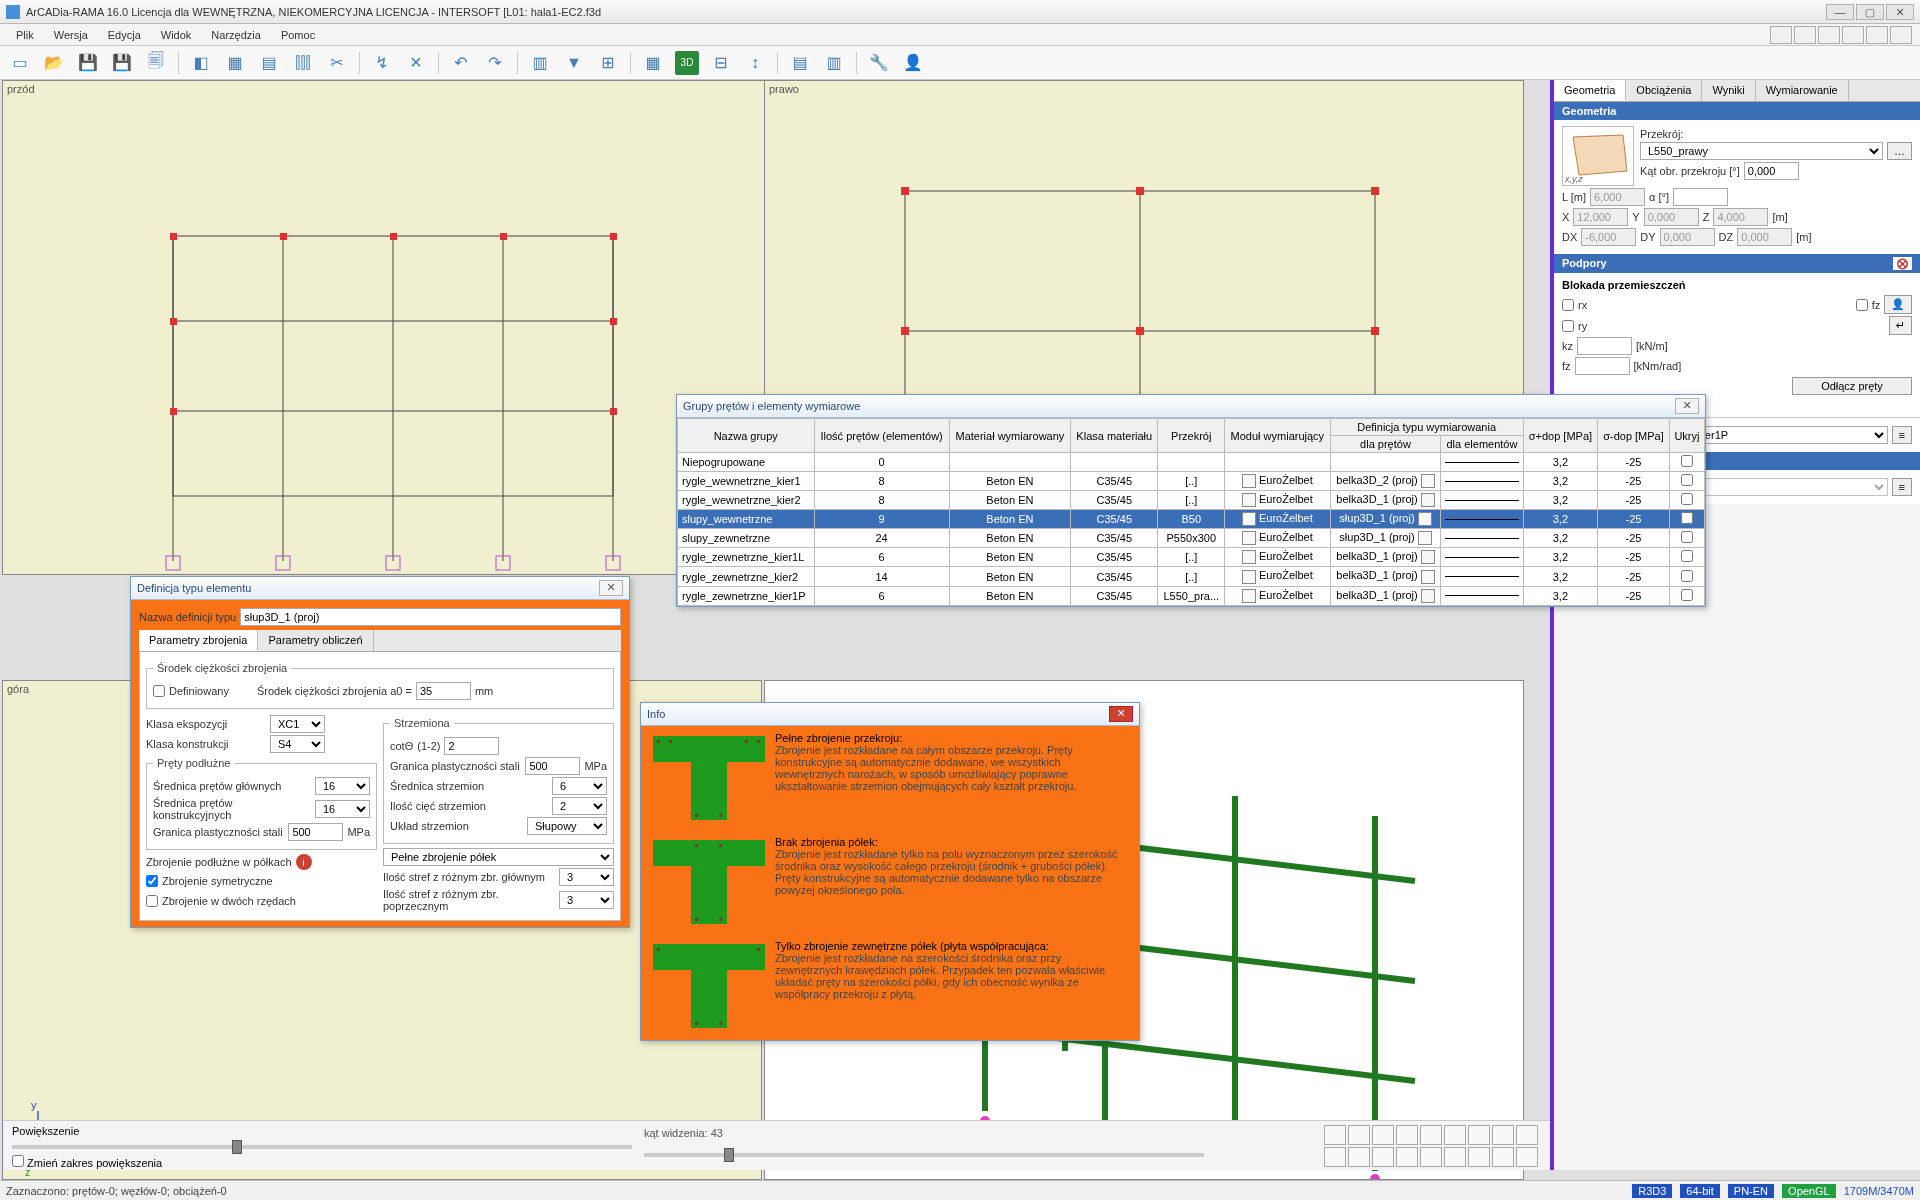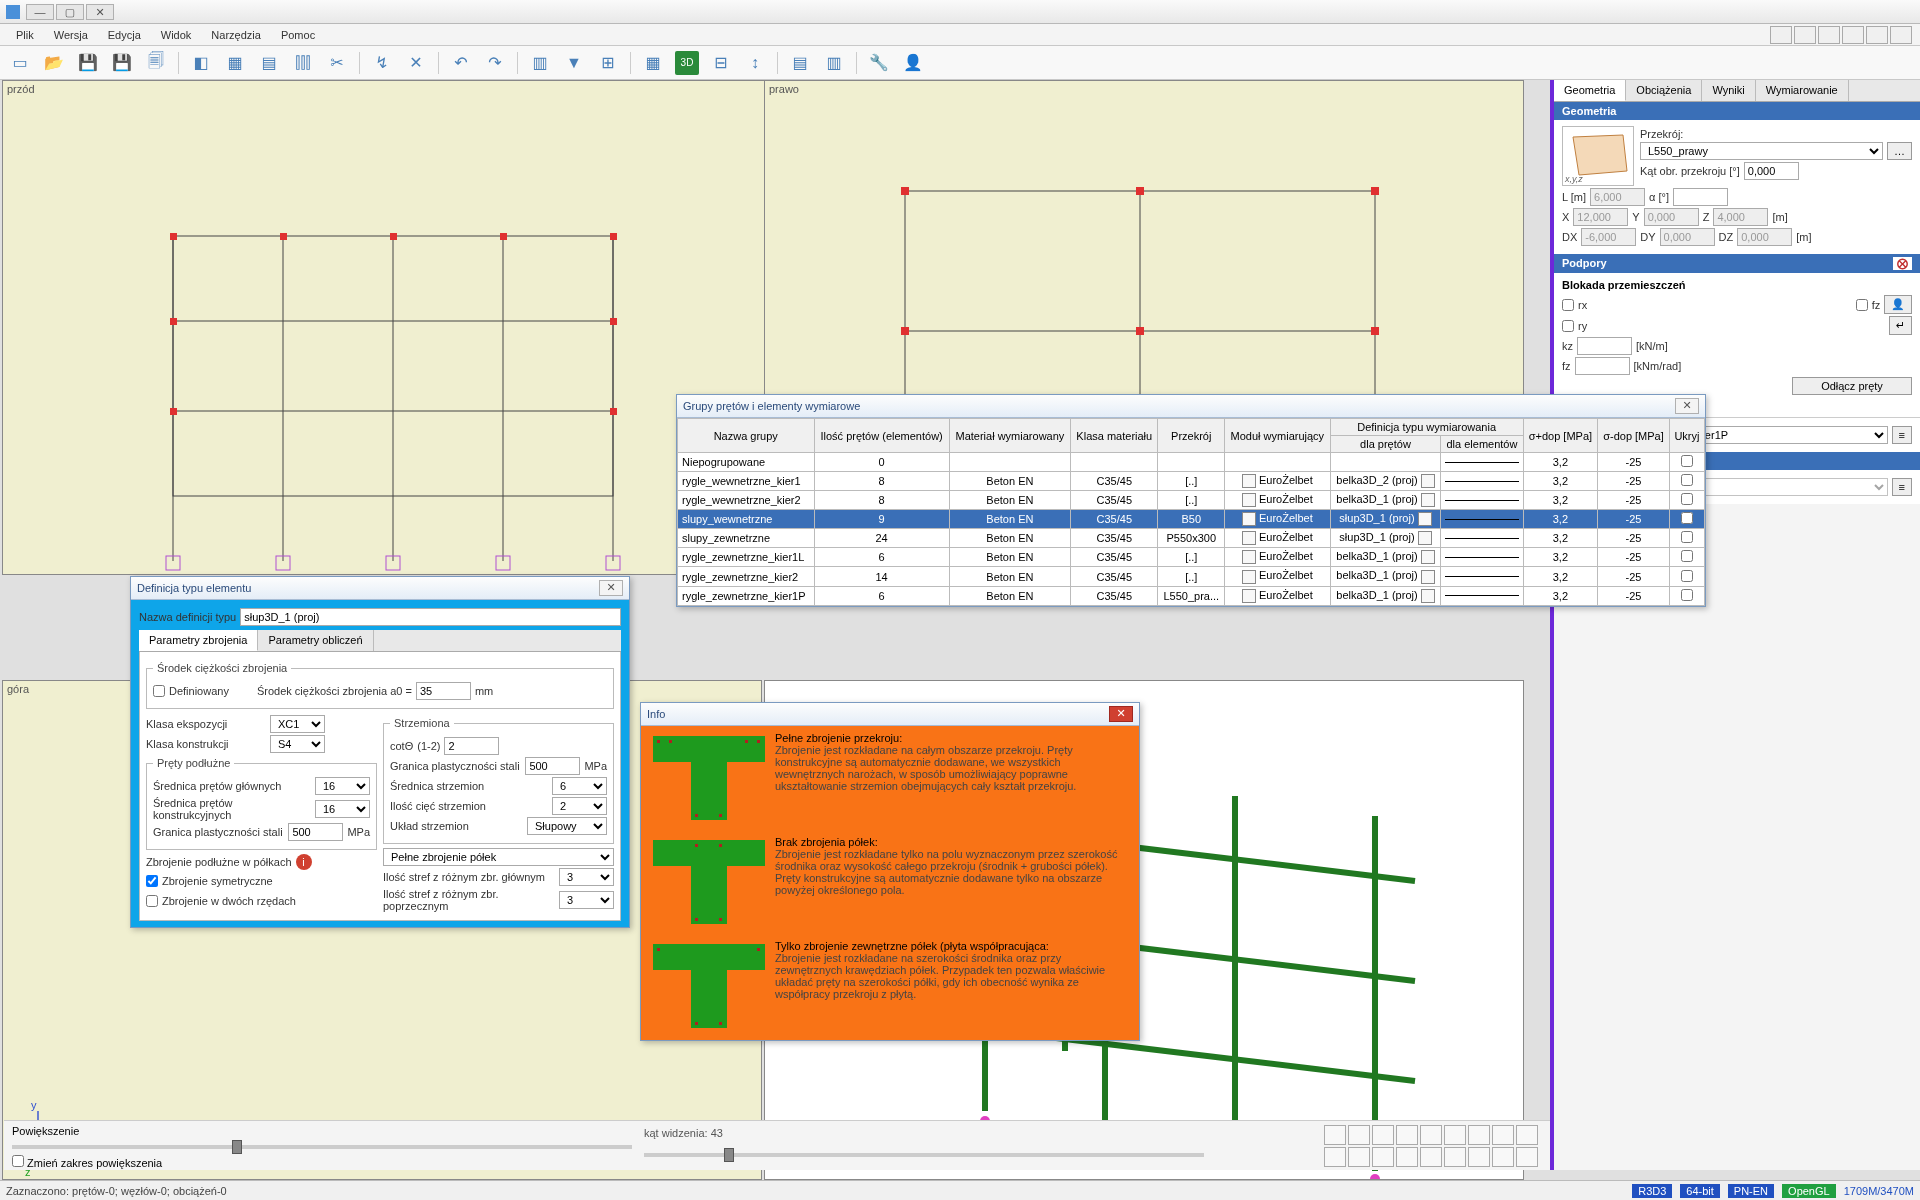--- a/index.html
+++ b/index.html
@@ -55,21 +55,21 @@
 .statusbar .pn   { background:#2050c0; }
 .statusbar .ogl  { background:#20a040; }
 .statusbar .mem  { margin-left:auto; color:#2050c0; }
 
 
 .dialog { position:absolute; background:#f4f4f4; border:1px solid #7a9ac0; box-shadow:2px 2px 6px rgba(0,0,0,.25);}
 .dialog .dlg-title { background:linear-gradient(#fdfdfd,#e4edf7); padding:3px 6px; display:flex; align-items:center; border-bottom:1px solid #a8bcd4;}
 .dialog .dlg-title .t { flex:1; color:#2a4a7a; }
 .dialog .dlg-title .x { width:24px; height:16px; text-align:center; border:1px solid #b0b0b0; background:#f4f4f4; color:#555;}
 .dialog .dlg-title .xred { background:#d04030; color:#fff; border-color:#a02820;}
-.dialog .content { padding:6px 8px; background:#0ea5e9;}
+.dialog .content { padding:6px 8px; background:#f97316;}
 fieldset { border:1px solid #bbb; padding:6px; margin:4px 0;}
 fieldset legend { padding:0 4px; color:#444;}
 .flex { display:flex; gap:6px; }
 .col { flex:1; }
 
 .dlg-btn { border:1px solid #999; background:#efefef; padding:3px 18px; }
 
 
 .tbl { border-collapse:collapse; width:100%; font-size:11px;}
 .tbl th, .tbl td { border:1px solid #bbb; padding:2px 4px; text-align:center; background:#fff;}
@@ -83,20 +83,21 @@
 .zoombar .track { height:4px; background:#ccc; position:relative; margin-top:8px; width:620px;}
 .zoombar .thumb { position:absolute; top:-5px; width:10px; height:14px; background:#888; border:1px solid #555;}
 .zoombar .icongrid { position:absolute; right:12px; top:4px; display:grid; grid-template-columns:repeat(9,22px); grid-auto-rows:20px; gap:2px;}
 .zoombar .icongrid div { border:1px solid #aaa; background:#f8f8f8;}
 </style>
 </head>
 <body>
 
 <div class="titlebar">
   <div class="icon"></div>
+  <div class="title">ArCADia-RAMA 16.0 Licencja dla WEWNĘTRZNA, NIEKOMERCYJNA LICENCJA - INTERSOFT [L01: hala1-EC2.f3d</div>
   <div class="winbtns">
     <div>—</div>
     <div>▢</div>
     <div>✕</div>
   </div>
 </div>
 
 <div class="menubar">
   <span>Plik</span>
   <span>Wersja</span>

